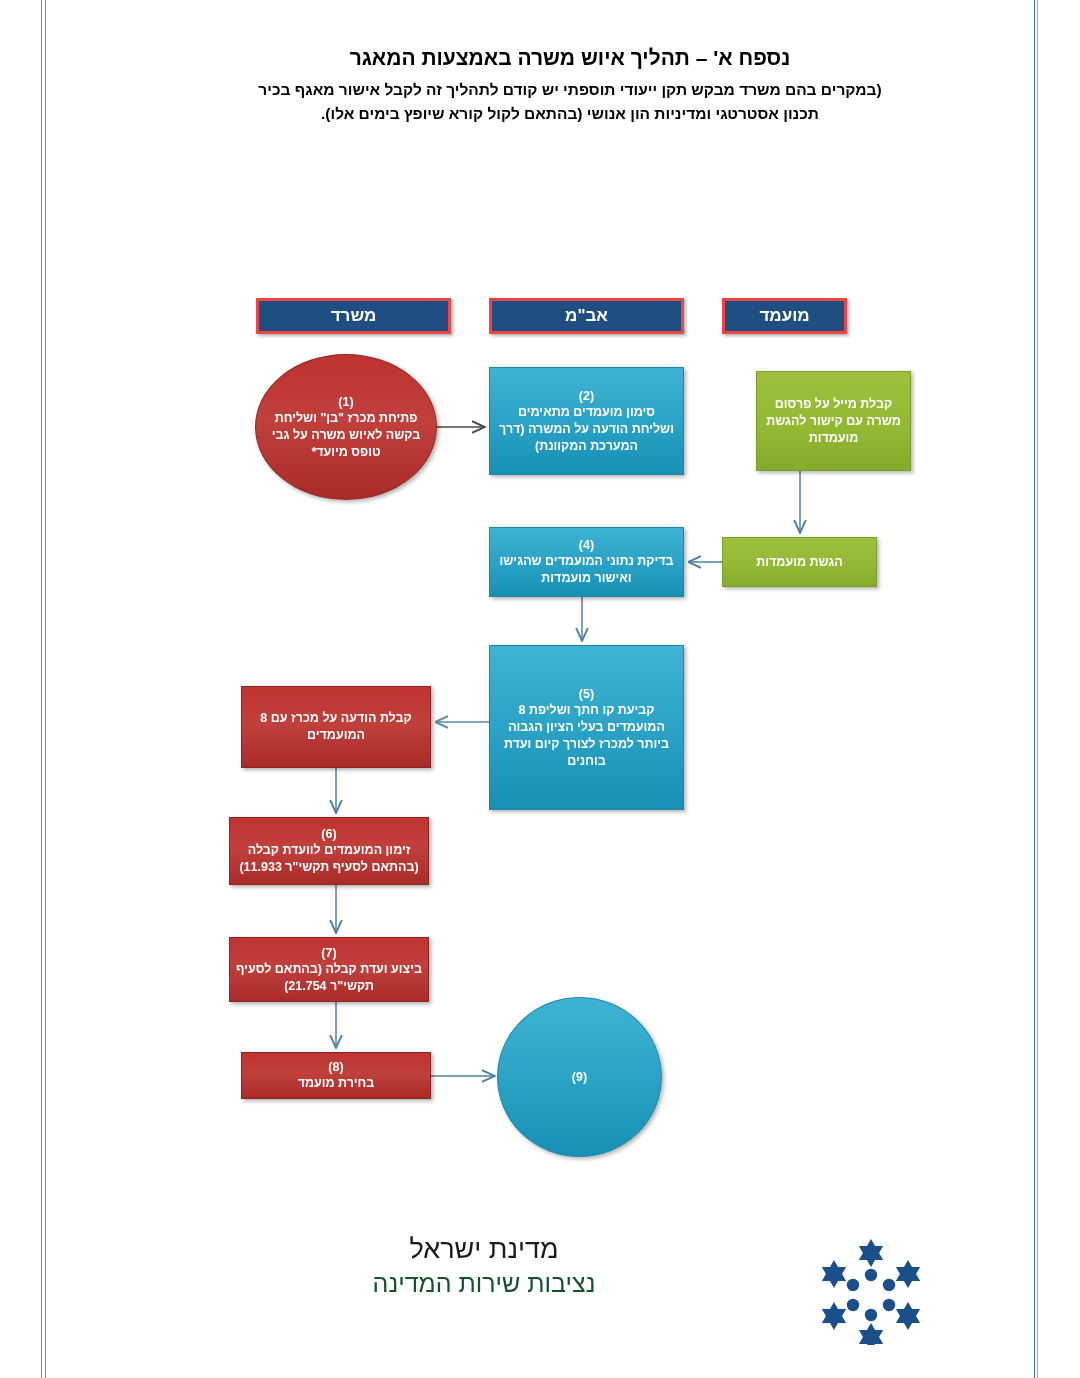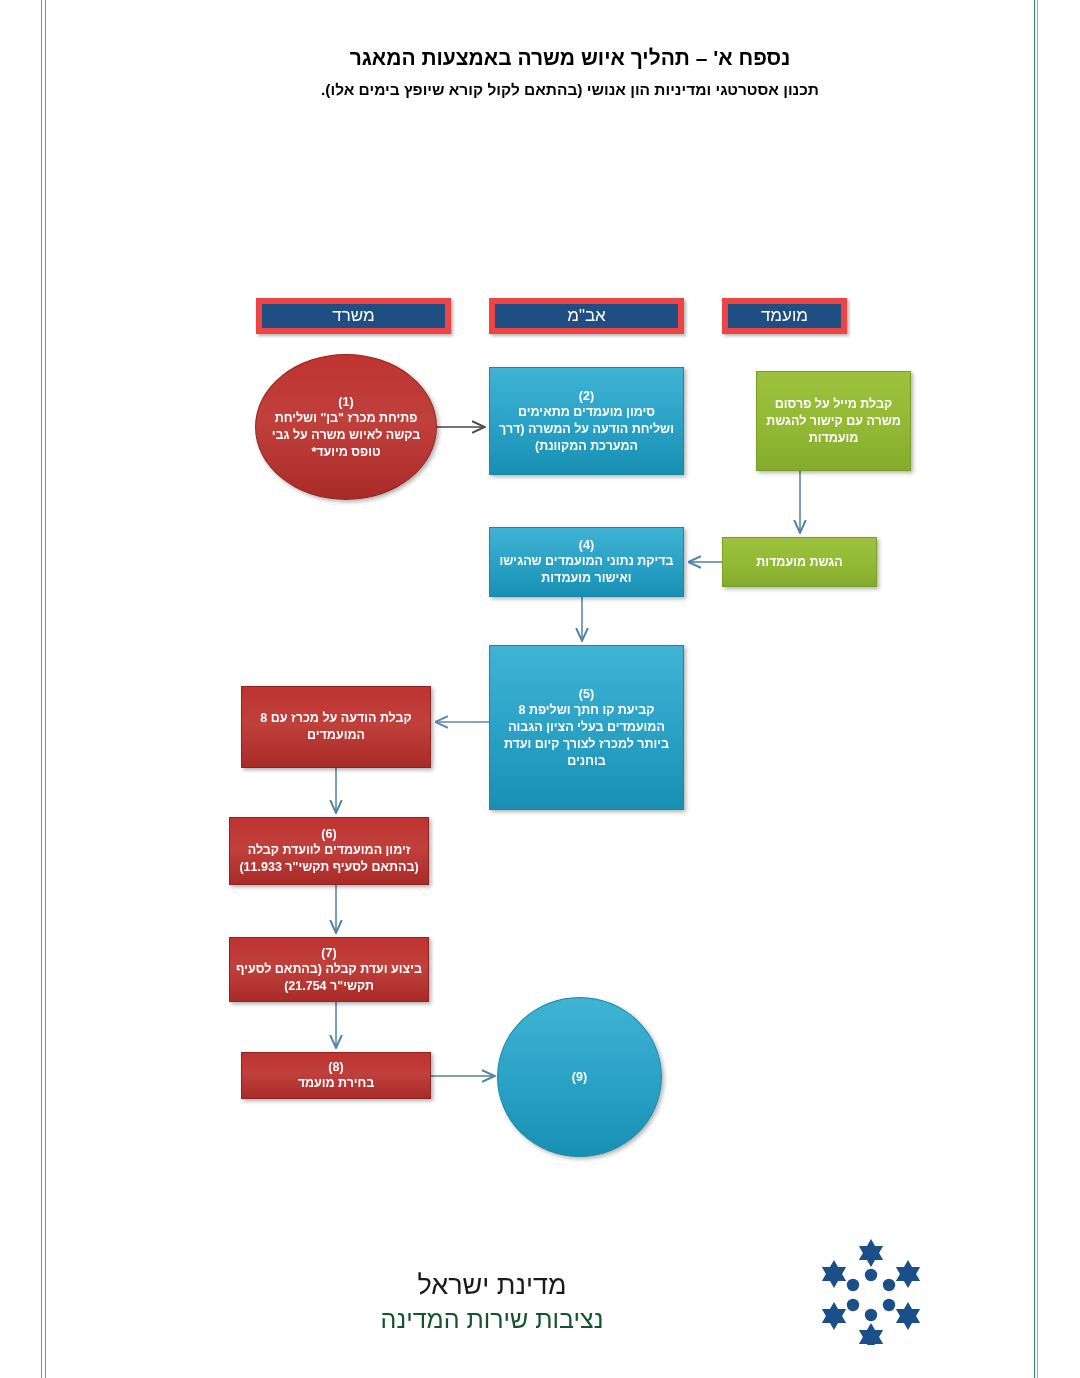--- a/index.html
+++ b/index.html
@@ -30,24 +30,24 @@
   }
   .subtitle-line{
     font-size:15.5px;font-weight:bold;color:#000;line-height:24px;
     margin:0 auto;width:780px;
   }
 
   
   .lane-header{
     position:absolute;height:36px;
     background:#1f4e82;
-    color:#ffffff;font-weight:normal;font-size:17px;
+    color:#ffffff;font-weight:bold;font-size:17px;
     display:flex;align-items:center;justify-content:center;
     box-shadow:2px 2px 3px rgba(0,0,0,0.30);
-    border:6px solid #ef4444;
+    border:3px solid #ef4444;
     box-sizing:border-box;
   }
   #lane-misrad{left:256px;top:298px;width:195px;}
   #lane-avm{left:489px;top:298px;width:195px;}
   #lane-moamad{left:722px;top:298px;width:125px;}
 
   
   .node{
     position:absolute;box-sizing:border-box;
     display:flex;flex-direction:column;align-items:center;justify-content:center;
@@ -86,39 +86,40 @@
   #node-6{left:229px;top:817px;width:200px;height:68px;}
   #node-7{left:229px;top:937px;width:200px;height:65px;}
   #node-8{left:241px;top:1052px;width:190px;height:47px;}
   #node-9{left:497px;top:997px;width:165px;height:160px;}
 
   
   .conn{position:absolute;background:transparent;}
   .conn svg{display:block;overflow:visible;}
 
   
-  #footer{position:absolute;left:16px;top:1232px;width:952px;text-align:center;margin-top:36px;}
+  #footer{position:absolute;left:8px;top:1232px;width:952px;text-align:center;}
   #footer-line1{font-size:27px;color:#1a1a1a;line-height:34px;font-weight:normal;}
   #footer-line2{font-size:25px;color:#14532d;line-height:34px;font-weight:normal;}
   #logo-wrap{position:absolute;left:812px;top:1237px;width:118px;height:108px;}
 </style>
 </head>
 <body>
 
 <div class="page-rule" id="rule-left">
   <div class="l1"></div>
   <div class="l2"></div>
 </div>
 <div class="page-rule" id="rule-right">
   <div class="l1"></div>
   <div class="l2"></div>
 </div>
 
 <div id="doc-header">
   <div id="doc-title">נספח א' – תהליך איוש משרה באמצעות המאגר</div>
+  <div class="subtitle-line">(במקרים בהם משרד מבקש תקן ייעודי תוספתי יש קודם לתהליך זה לקבל אישור מאגף בכיר</div>
   <div class="subtitle-line">תכנון אסטרטגי ומדיניות הון אנושי (בהתאם לקול קורא שיופץ בימים אלו).</div>
 </div>
 
 <div class="lane-header" id="lane-misrad">משרד</div>
 <div class="lane-header" id="lane-avm">אב"מ</div>
 <div class="lane-header" id="lane-moamad">מועמד</div>
 
 <div class="conn" style="left:0;top:0;width:1080px;height:1378px;">
   <svg width="1080" height="1378" viewBox="0 0 1080 1378">
     <defs>

